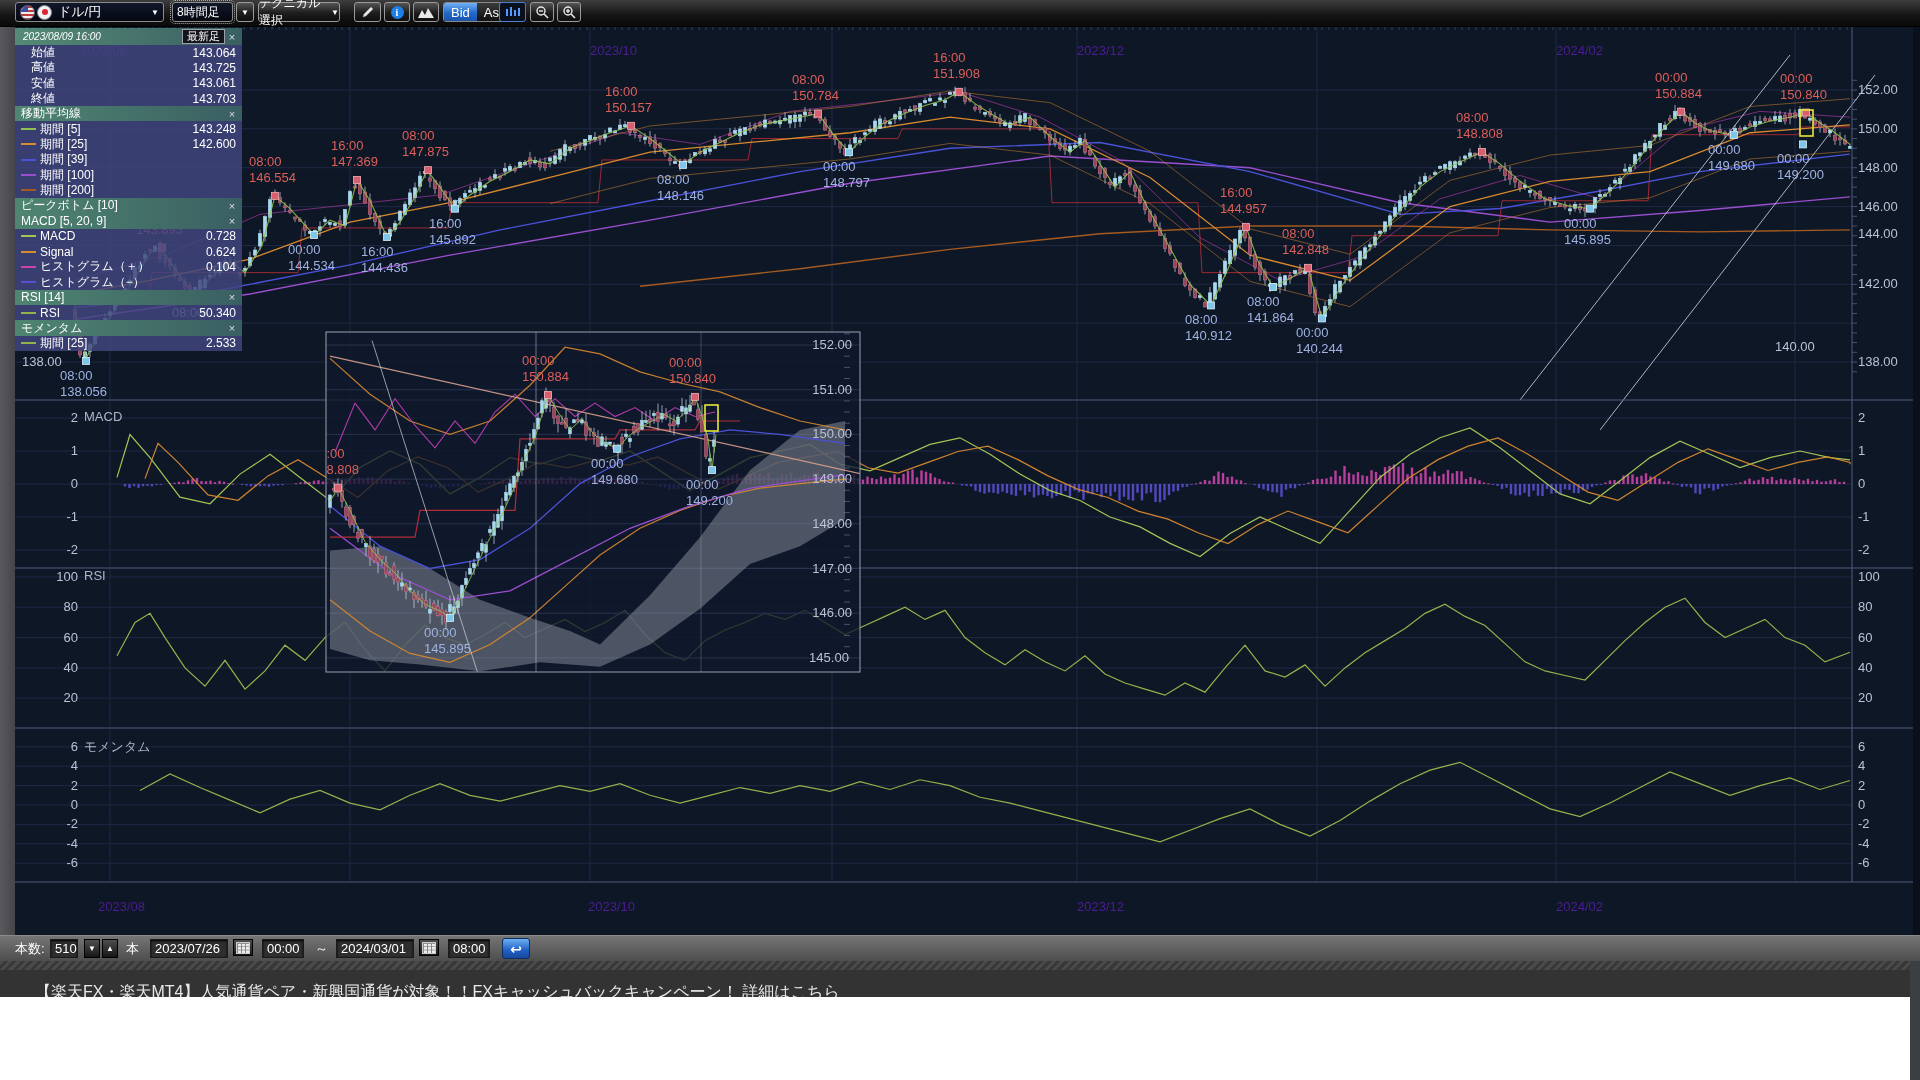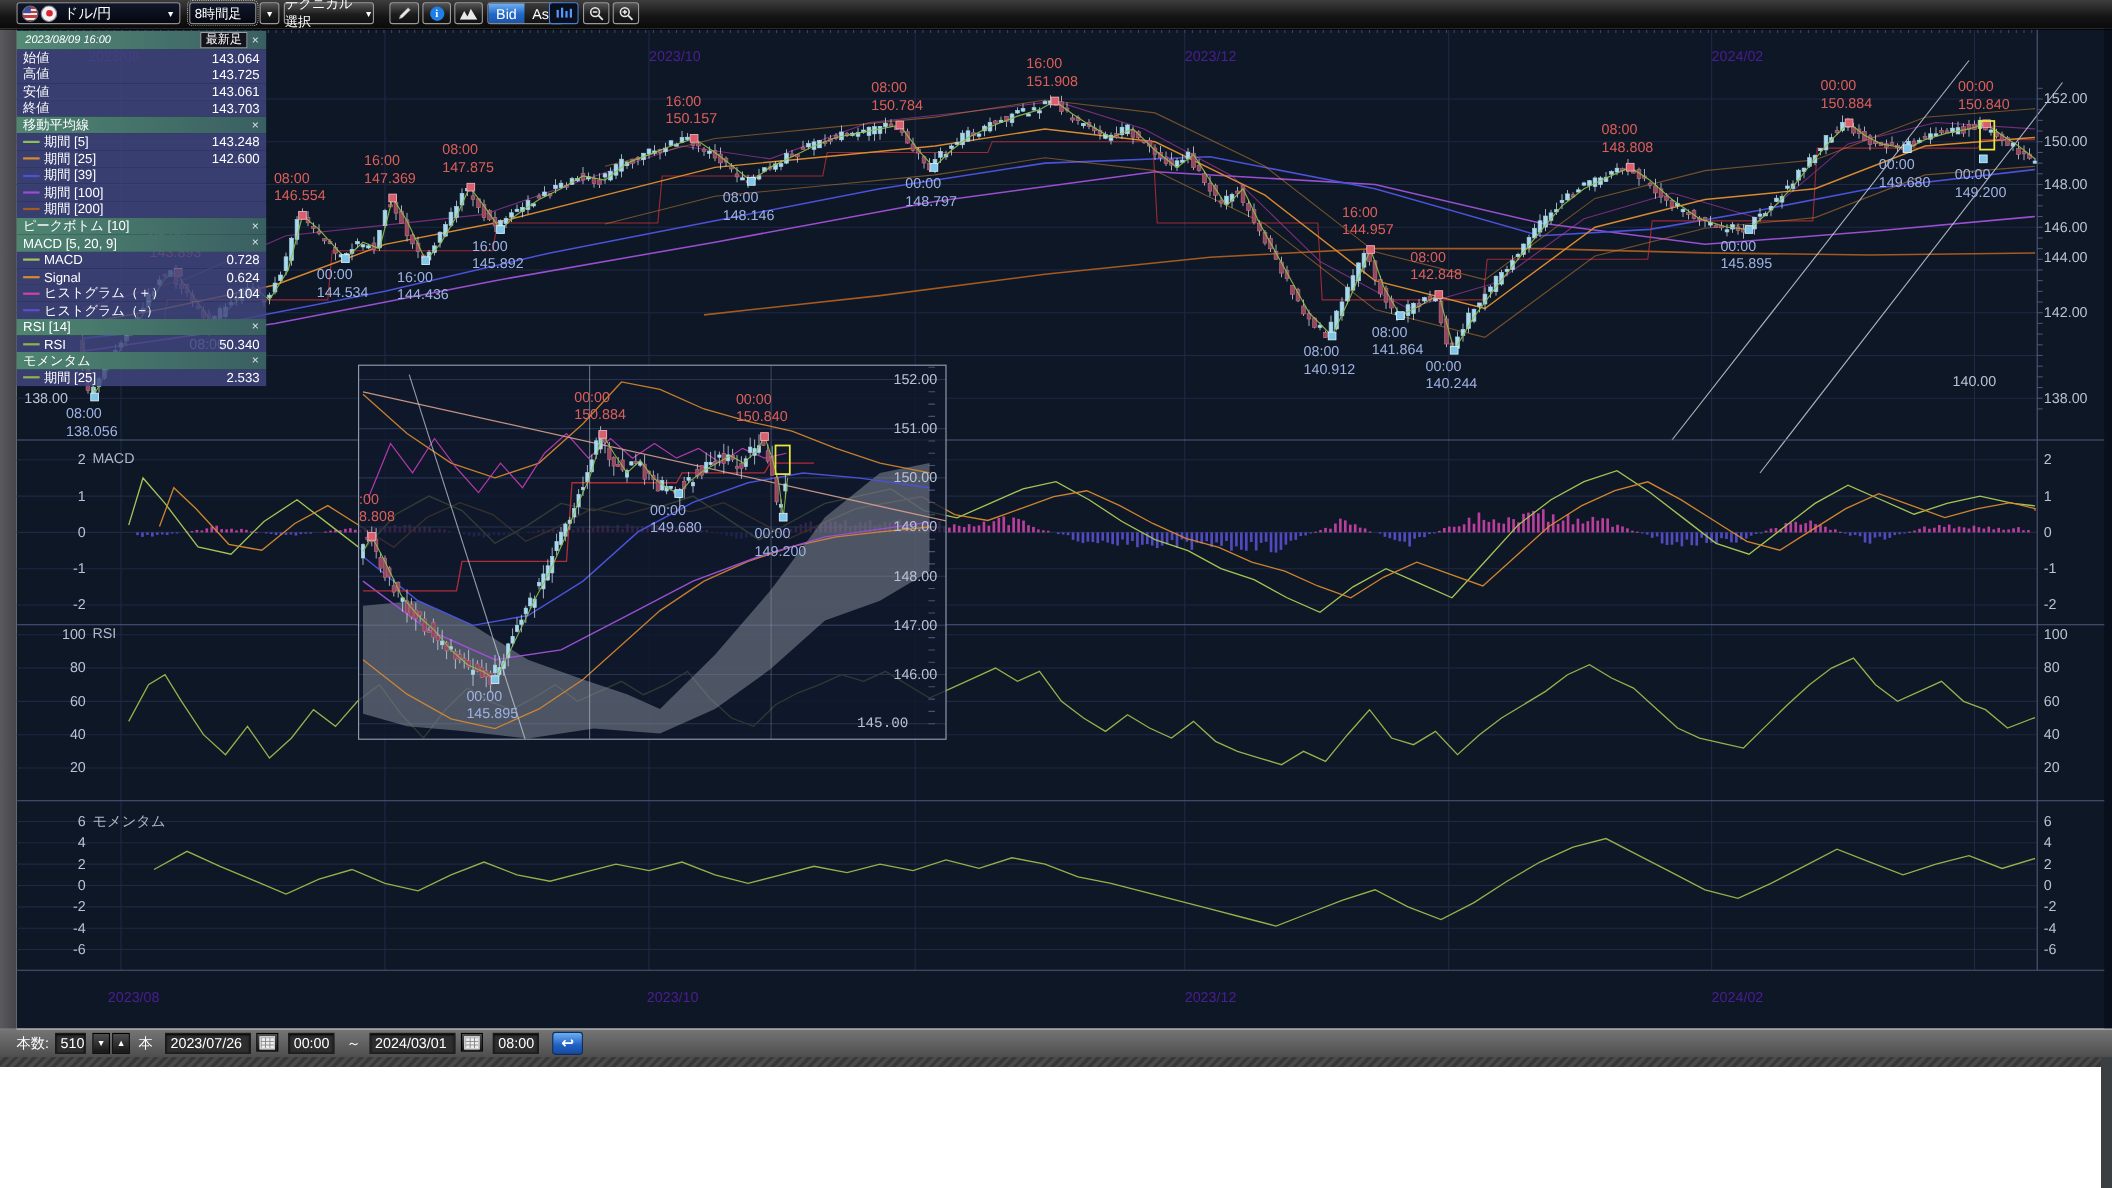--- a/index.html
+++ b/index.html
@@ -35,21 +35,21 @@
   .ann-bot{color:#9fb2e2;}
   #inset-labels{position:absolute;overflow:hidden;z-index:6;pointer-events:none;}
   
   #info-panel{position:absolute;left:15px;top:28px;width:227px;z-index:20;font-size:12px;color:#fff;}
   .ip-title{height:17px;display:flex;align-items:center;background:linear-gradient(90deg,#548a76,#3a5f62);padding:0 3px 0 8px;}
   .ip-title .t{font-size:10px;font-style:italic;}
   .ip-badge{margin-left:auto;background:#14141c;border:1px solid #9aa0aa;padding:0 4px;font-size:11px;line-height:13px;}
   .ip-x{width:14px;text-align:center;color:#d8dde4;font-size:11px;cursor:default;}
   .ip-header{height:15.3px;display:flex;align-items:center;background:linear-gradient(90deg,#4f8571,#3a5f62);padding:0 3px 0 6px;font-size:12px;}
   .ip-row{height:15.3px;display:flex;align-items:center;background:rgba(64,70,126,0.84);padding:0 6px 0 6px;}
-  .ip-row .lbl{margin-left:0;text-align:right;}
+  .ip-row .lbl{margin-left:10px;text-align:right;}
   .ip-row .dash{width:15px;height:2px;margin-right:4px;flex:0 0 auto;}
   .ip-row .val{margin-left:auto;}
   .ip-header .hx{margin-left:auto;}
   
   #bottom-bar{position:absolute;left:0;top:935px;width:1920px;height:26px;
     background:linear-gradient(#757575,#4c4c4c);border-top:1px solid #8a8a8a;z-index:35;color:#fff;font-size:13px;}
   .bb{position:absolute;top:3px;height:19px;box-sizing:border-box;display:flex;align-items:center;}
   .bb-input{background:#2e2e2e;border:1px solid #1a1a1a;box-shadow:inset 0 1px 2px #000;color:#fff;
     padding:0 4px;font-size:13px;}
   .bb-btn{background:linear-gradient(#4e4e4e,#161616);border:1px solid #000;color:#fff;
@@ -1883,21 +1883,21 @@
       <div class="ann ann-bot" style="left: 265px; top: 123.704px;">00:00<br>149.680</div>
       <div class="ann ann-bot" style="left: 360px; top: 145.16px;">00:00<br>149.200</div>
       <div class="ann ann-bot" style="left: 98px; top: 292.893px;">00:00<br>145.895</div>
       <div class="axlab" style="left: 480px; top: 5px; width: 46px; text-align: right;">152.00</div>
       <div class="axlab" style="left: 480px; top: 49.7px; width: 46px; text-align: right;">151.00</div>
       <div class="axlab" style="left: 480px; top: 94.4px; width: 46px; text-align: right;">150.00</div>
       <div class="axlab" style="left: 480px; top: 139.1px; width: 46px; text-align: right;">149.00</div>
       <div class="axlab" style="left: 480px; top: 183.8px; width: 46px; text-align: right;">148.00</div>
       <div class="axlab" style="left: 480px; top: 228.5px; width: 46px; text-align: right;">147.00</div>
       <div class="axlab" style="left: 480px; top: 273.2px; width: 46px; text-align: right;">146.00</div>
-      <div class="axlab" style="left: 453px; top: 317.9px; width: 46px; text-align: right; font-family: Liberation Mono, monospace;">145.00</div>
+      <div class="axlab" style="left: 480px; top: 317.9px; width: 46px; text-align: center;">145.00</div>
     </div>
 
   <div id="toolbar">
     <div class="tb tb-combo" style="left:15px;width:149px;">
       <span class="flag" id="flag-us"></span>
       <span class="flag" id="flag-jp"></span>
       <span style="margin-left:4px;font-size:13px;">ドル/円</span>
       <span class="caret">▼</span>
     </div>
     <div class="tb tb-combo" style="left:172px;width:61px;outline:1px dotted #aaa;outline-offset:1px;">
@@ -2077,15 +2077,18 @@
       </div>
     <div class="bb bb-input" style="left:448px;width:42px;">08:00</div>
     <div class="bb" style="left:502px;">
       <div id="return-btn">
           <span>↩</span>
         </div>
     </div>
   </div>
 
   <div id="hatch-strip"></div>
+  <div id="ticker">
+    <div class="txt">【楽天FX・楽天MT4】人気通貨ペア・新興国通貨が対象！！FXキャッシュバックキャンペーン！ 詳細はこちら</div>
+  </div>
   <div id="white-area"></div>
   <div id="right-strip"></div>
 </div>
 
 </body></html>

